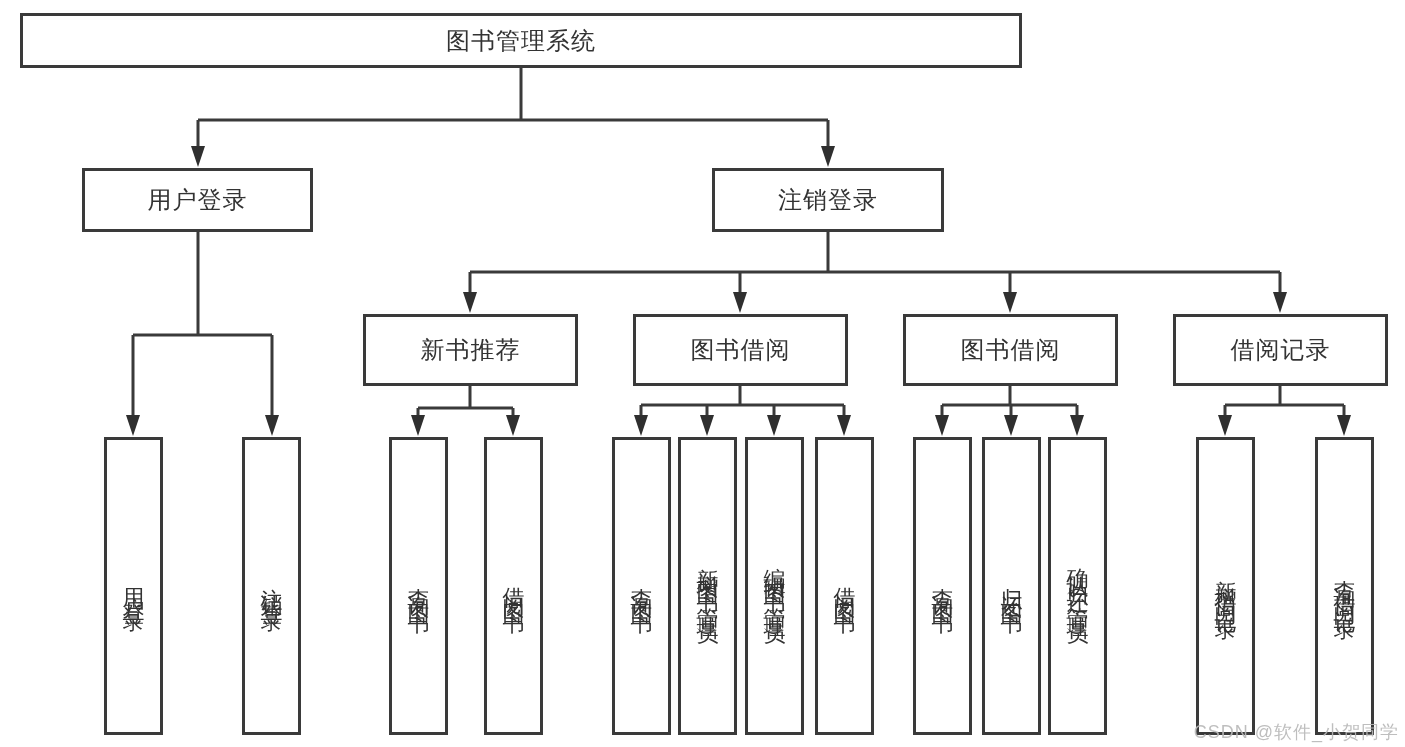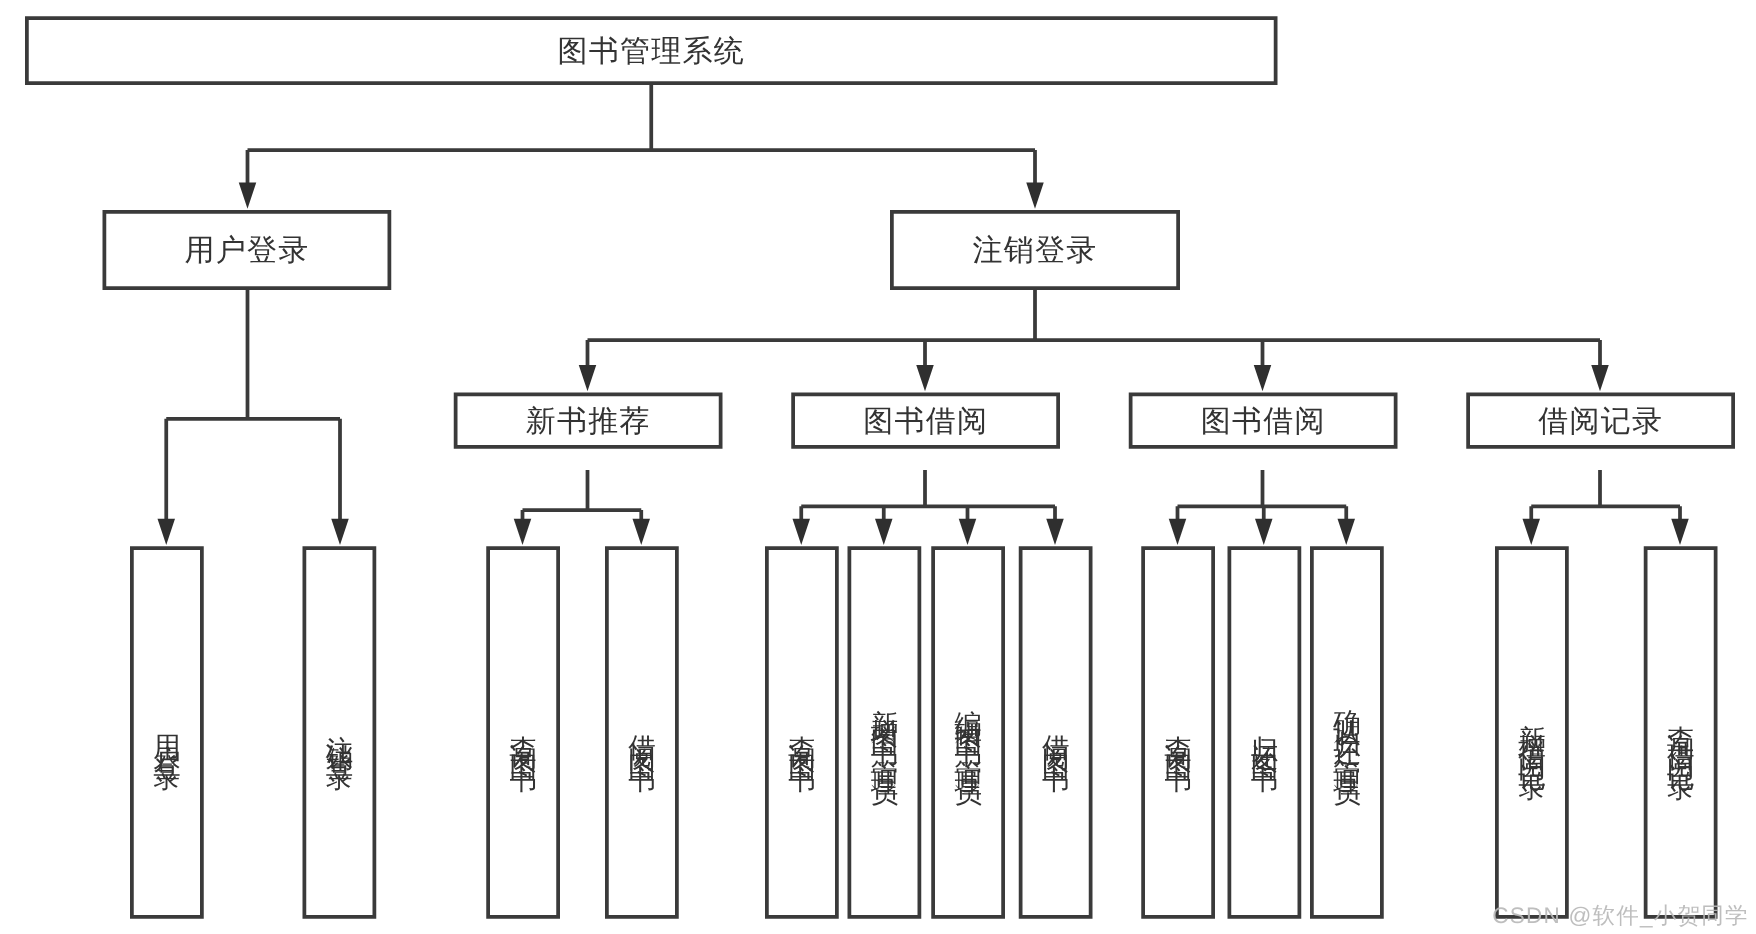--- a/index.html
+++ b/index.html
@@ -24,21 +24,21 @@
     border: 3px solid #3a3a3a;
     display: flex;
     align-items: center;
     justify-content: center;
     color: #333333;
     z-index: 2;
   }
   .h-node { font-size: 24px; letter-spacing: 1px; }
   .root-node   { left: 20px;  top: 13px;  width: 1002px; height: 55px; }
   .branch-node { height: 64px; top: 168px; }
-  .module-node { height: 45px; top: 314px; width: 215px; }
+  .module-node { height: 72px; top: 314px; width: 215px; }
   .leaf-node   { top: 437px; width: 59px; height: 298px; }
   .leaf-node .v-label {
     writing-mode: vertical-rl;
     text-orientation: mixed;
     font-size: 22px;
     letter-spacing: 8px;
     line-height: 1;
     color: #333333;
     white-space: nowrap;
   }

